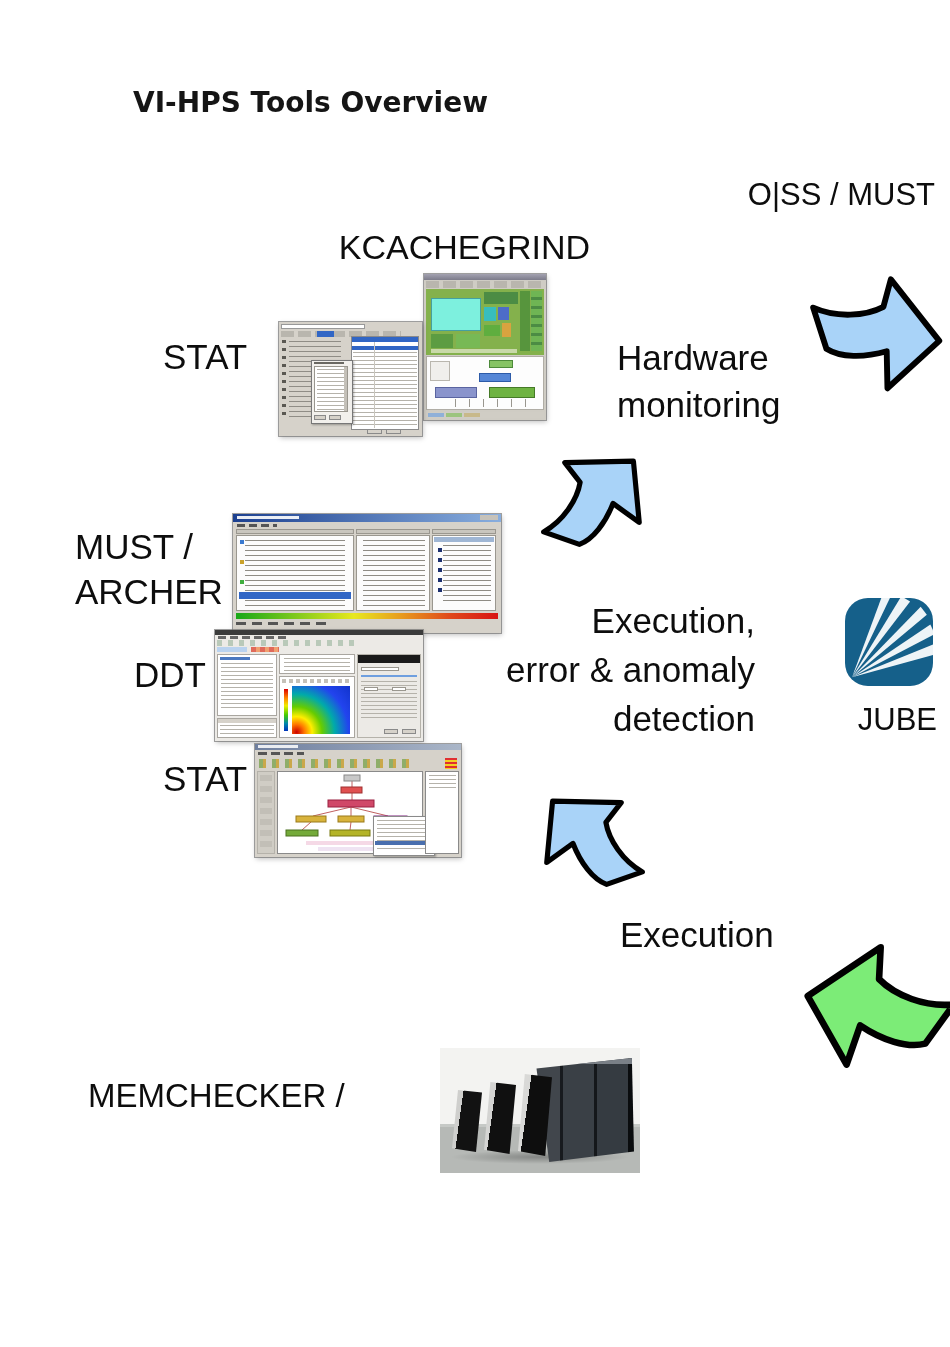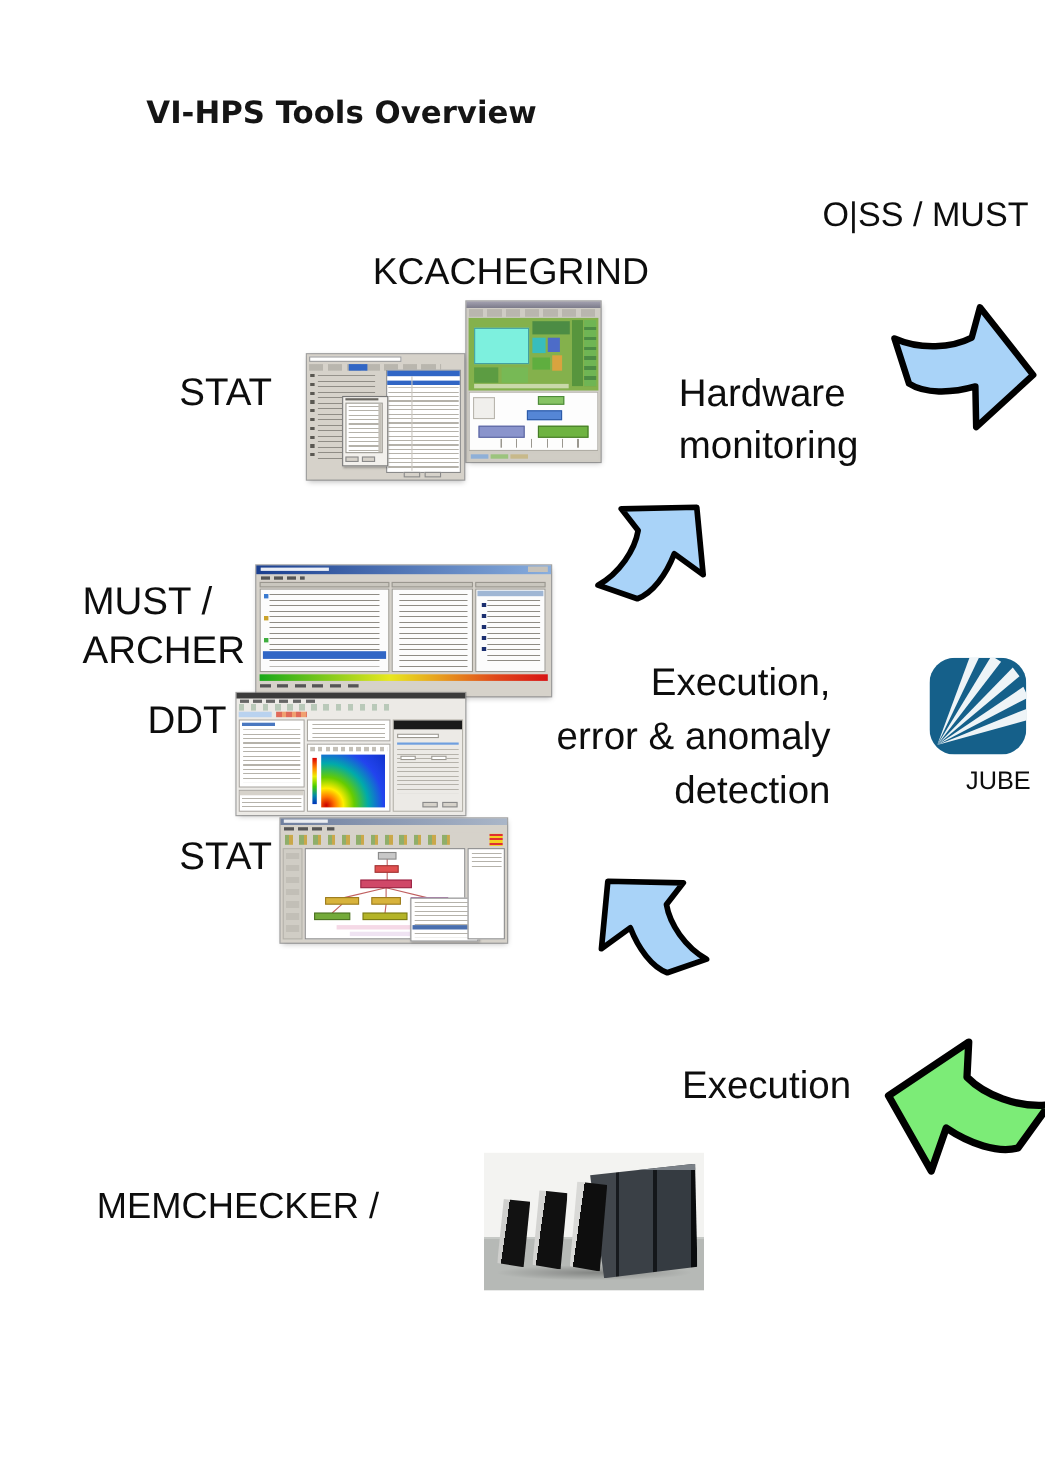--- a/index.html
+++ b/index.html
@@ -37,31 +37,31 @@
   <div class="abs lbl" style="left:75px;top:524px;line-height:45px;">
     <div>MUST /</div>
     <div>ARCHER</div>
   </div>
 
   <div class="abs lbl" style="left:617px;top:334px;line-height:47px;">
     <div>Hardware</div>
     <div>monitoring</div>
   </div>
 
-  <div class="abs lbl" style="left:134px;top:632px;">DDT</div>
+  <div class="abs lbl" style="left:134px;top:652px;">DDT</div>
 
   <div class="abs lbl lbl-c" style="left:415px;top:596px;width:340px;line-height:49px;">
     <div>Execution,</div>
     <div>error &amp; anomaly</div>
     <div>detection</div>
   </div>
 
   <div class="abs lbl" style="left:163px;top:756px;">STAT</div>
 
-  <div class="abs lbl" style="left:620px;top:964px;">Execution</div>
+  <div class="abs lbl" style="left:620px;top:912px;">Execution</div>
 
   <div class="abs lbl" style="left:88px;top:1074px;font-size:33px;line-height:44px;">
     <div>MEMCHECKER /</div>
   </div>
 
   <div class="abs" style="left:845px;top:598px;width:92px;">
     <svg width="88" height="88" viewBox="0 0 100 100">
       <defs>
           <clipPath id="jclip">
             <rect x="0" y="0" width="100" height="100" rx="26" ry="26"></rect>
@@ -69,21 +69,21 @@
         </defs>
       <rect x="0" y="0" width="100" height="100" rx="26" ry="26" fill="#15608A"></rect>
       <g clip-path="url(#jclip)" fill="#ffffff" opacity="0.93">
         <polygon points="8,90 42,-2 52,-2"></polygon>
         <polygon points="8,90 64,-2 74,4"></polygon>
         <polygon points="8,90 86,10 93,19"></polygon>
         <polygon points="8,90 97,30 102,41"></polygon>
         <polygon points="8,90 102,52 103,64"></polygon>
       </g>
     </svg>
-    <div class="lbl lbl-c" style="width:92px;font-size:23px;line-height:36px;margin-top:0px;">JUBE</div>
+    <div class="lbl lbl-c" style="width:92px;font-size:31px;line-height:36px;margin-top:12px;">JUBE</div>
   </div>
 
   <svg class="arrow" style="left:802px;top:272px;width:146px;height:122px;transform:rotate(8deg);" viewBox="0 0 124 100">
     <path d="M 69,3 L 117,49 L 79,95 L 74,64 C 56,72 36,75 23,69 L 7,36 C 28,42 52,37 66,27 Z" fill="#A9D3F8" stroke="#000" stroke-width="5" stroke-linejoin="round"></path>
   </svg>
   <svg class="arrow" style="left:530px;top:448px;width:128px;height:108px;transform:rotate(-45deg);" viewBox="0 0 124 100">
     <path d="M 69,3 L 117,49 L 79,95 L 74,64 C 56,72 36,75 23,69 L 7,36 C 28,42 52,37 66,27 Z" fill="#A9D3F8" stroke="#000" stroke-width="5" stroke-linejoin="round"></path>
   </svg>
   <svg class="arrow" style="left:528px;top:788px;width:128px;height:108px;transform:scaleX(-1) rotate(-45deg);" viewBox="0 0 124 100">
     <path d="M 69,3 L 117,49 L 79,95 L 74,64 C 56,72 36,75 23,69 L 7,36 C 28,42 52,37 66,27 Z" fill="#A9D3F8" stroke="#000" stroke-width="5" stroke-linejoin="round"></path>

